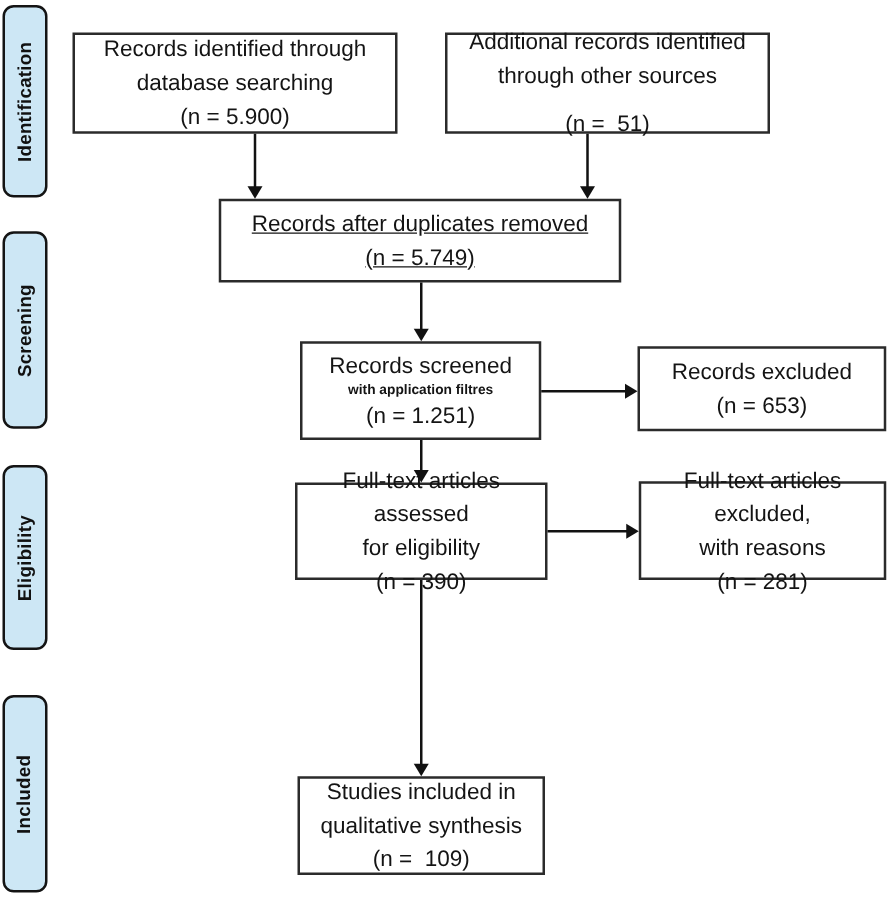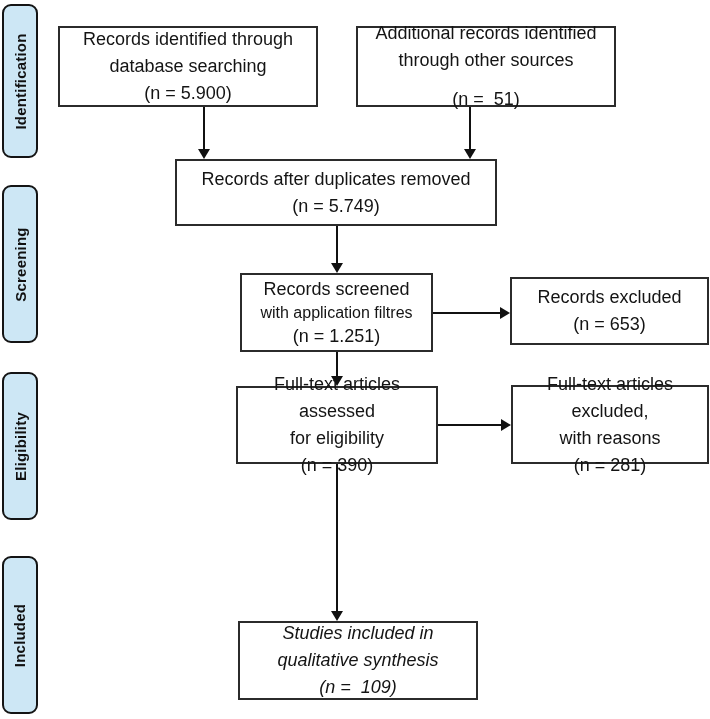--- a/index.html
+++ b/index.html
@@ -51,23 +51,23 @@
     justify-content: center;
     text-align: center;
   }
   .fbox .btext,
   .fbox .bcount {
     font-size: 18px;
     line-height: 1.5;
     white-space: pre-wrap;
   }
   .fbox .bnote {
-    font-size: 16px;
+    font-size: 11px;
     line-height: 1.25;
-    font-weight: normal;
+    font-weight: bold;
   }
 
   
   .arrow-down { position: absolute; width: 12px; }
   .arrow-down::before {
     content: "";
     position: absolute;
     left: 5px; top: 0; bottom: 8px;
     width: 2px;
     background: #111111;
@@ -121,21 +121,21 @@
     <div class="btext">Records identified through
 database searching</div>
     <div class="bcount">(n = 5.900)</div>
   </div>
   <div class="fbox" style="left:356px; top:26px; width:260px; height:81px;gap:12px;">
     <div class="btext">Additional records identified
 through other sources</div>
     <div class="bcount">(n =  51)</div>
   </div>
 
-  <div class="fbox" style="left:175px; top:159px; width:322px; height:67px;">
+  <div class="fbox" style="left:175px; top:159px; width:322px; height:67px;text-decoration:underline;">
     <div class="btext">Records after duplicates removed</div>
     <div class="bcount">(n = 5.749)</div>
   </div>
 
   <div class="fbox" style="left:240px; top:273px; width:193px; height:79px;text-align:right;">
     <div class="btext">Records screened</div>
     <div class="bnote">with application filtres</div>
     <div class="bcount">(n = 1.251)</div>
   </div>
   <div class="fbox" style="left:510px; top:277px; width:199px; height:68px;">
@@ -147,21 +147,21 @@
     <div class="btext">Full-text articles assessed
 for eligibility</div>
     <div class="bcount">(n = 390)</div>
   </div>
   <div class="fbox" style="left:511px; top:385px; width:198px; height:79px;">
     <div class="btext">Full-text articles excluded,
 with reasons</div>
     <div class="bcount">(n = 281)</div>
   </div>
 
-  <div class="fbox" style="left:238px; top:621px; width:240px; height:79px;font-style:italic;">
+  <div class="fbox" style="left:238px; top:621px; width:198px; height:79px;">
     <div class="btext">Studies included in
 qualitative synthesis</div>
     <div class="bcount">(n =  109)</div>
   </div>
 
   <div class="arrow-down" style="left:198px; top:107px; height:52px;"></div>
   <div class="arrow-down" style="left:464px; top:107px; height:52px;"></div>
   <div class="arrow-down" style="left:331px; top:226px; height:47px;"></div>
   <div class="arrow-right" style="left:433px; top:307px; width:77px;"></div>
   <div class="arrow-down" style="left:331px; top:352px; height:34px;"></div>

